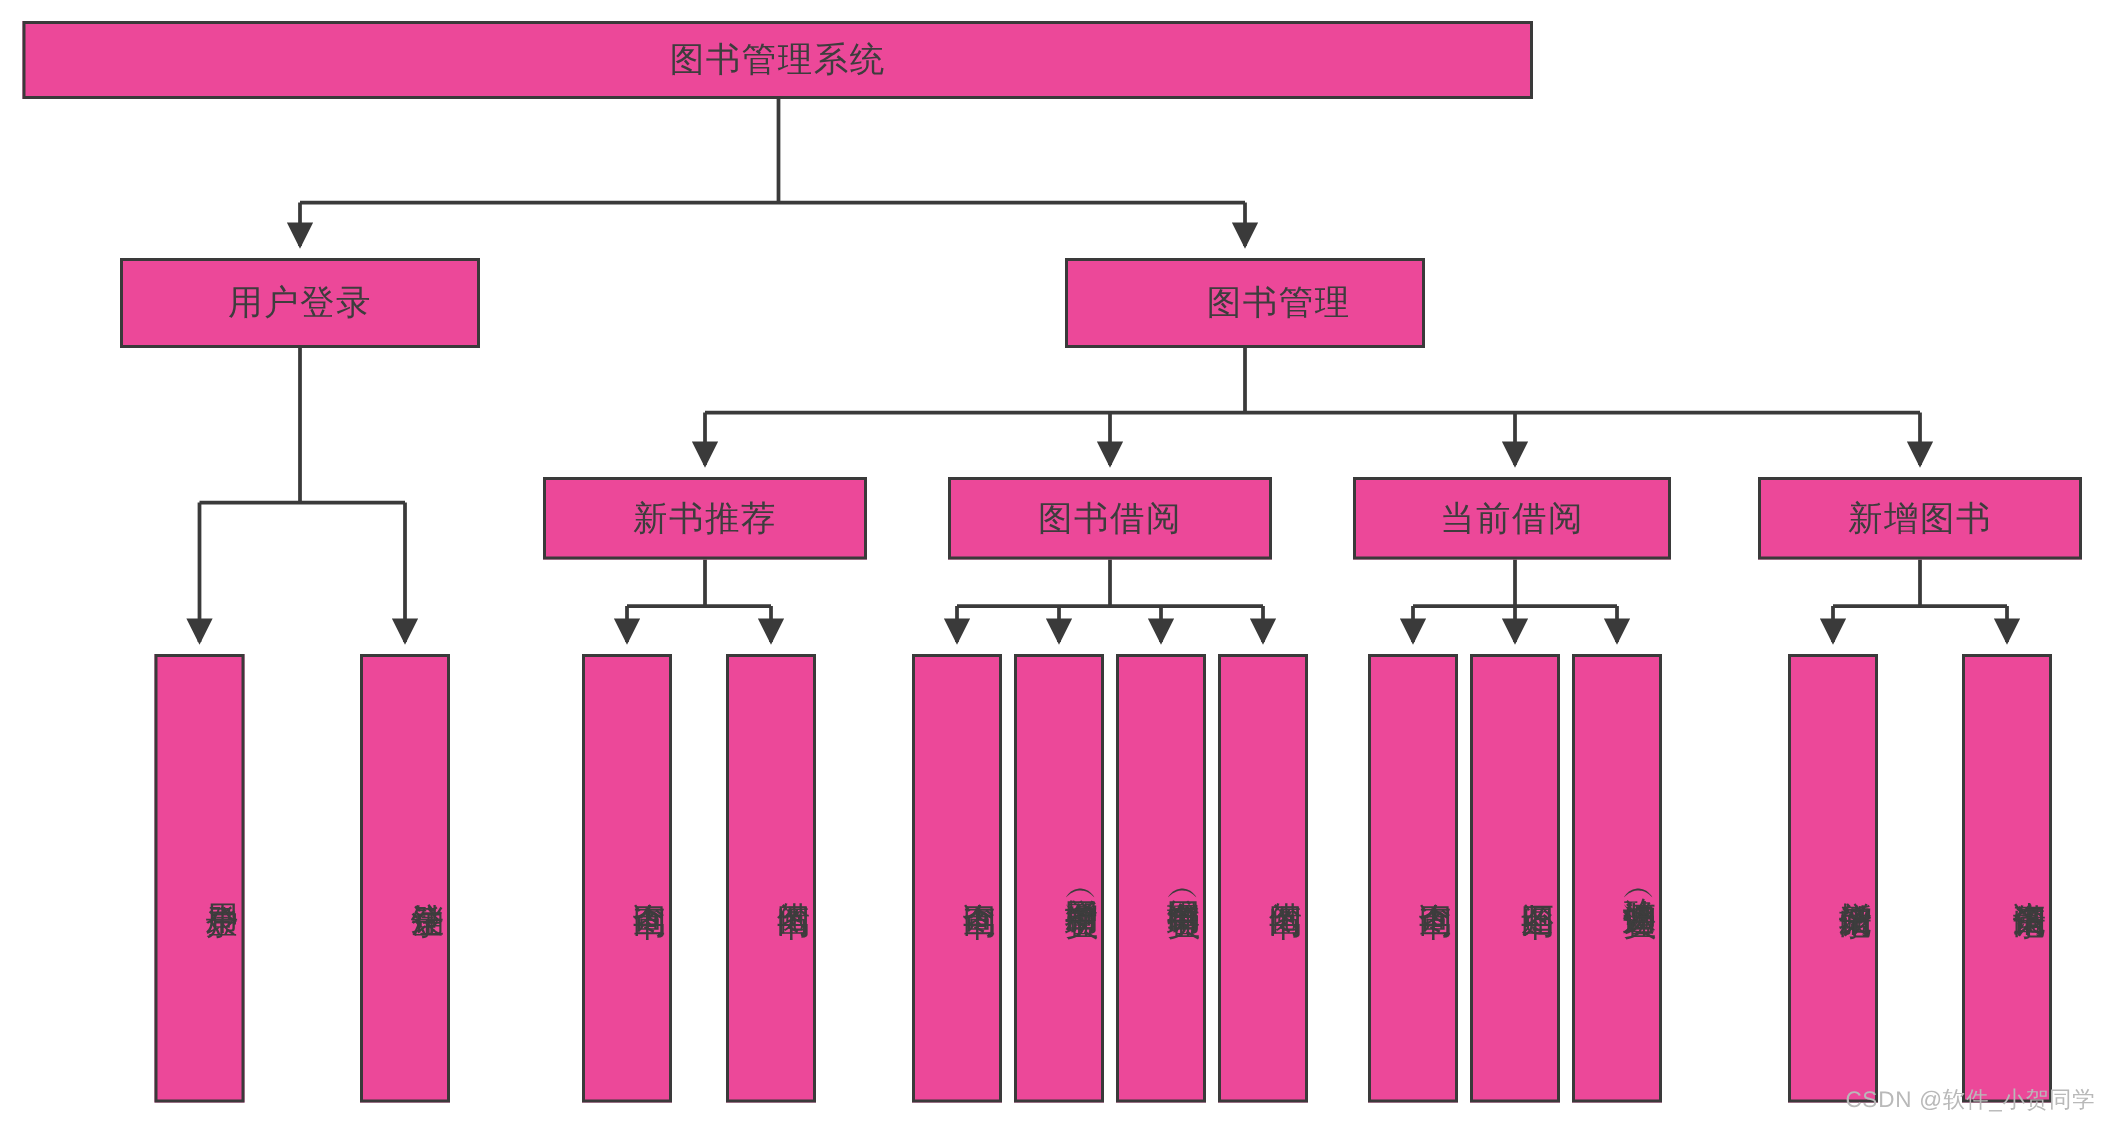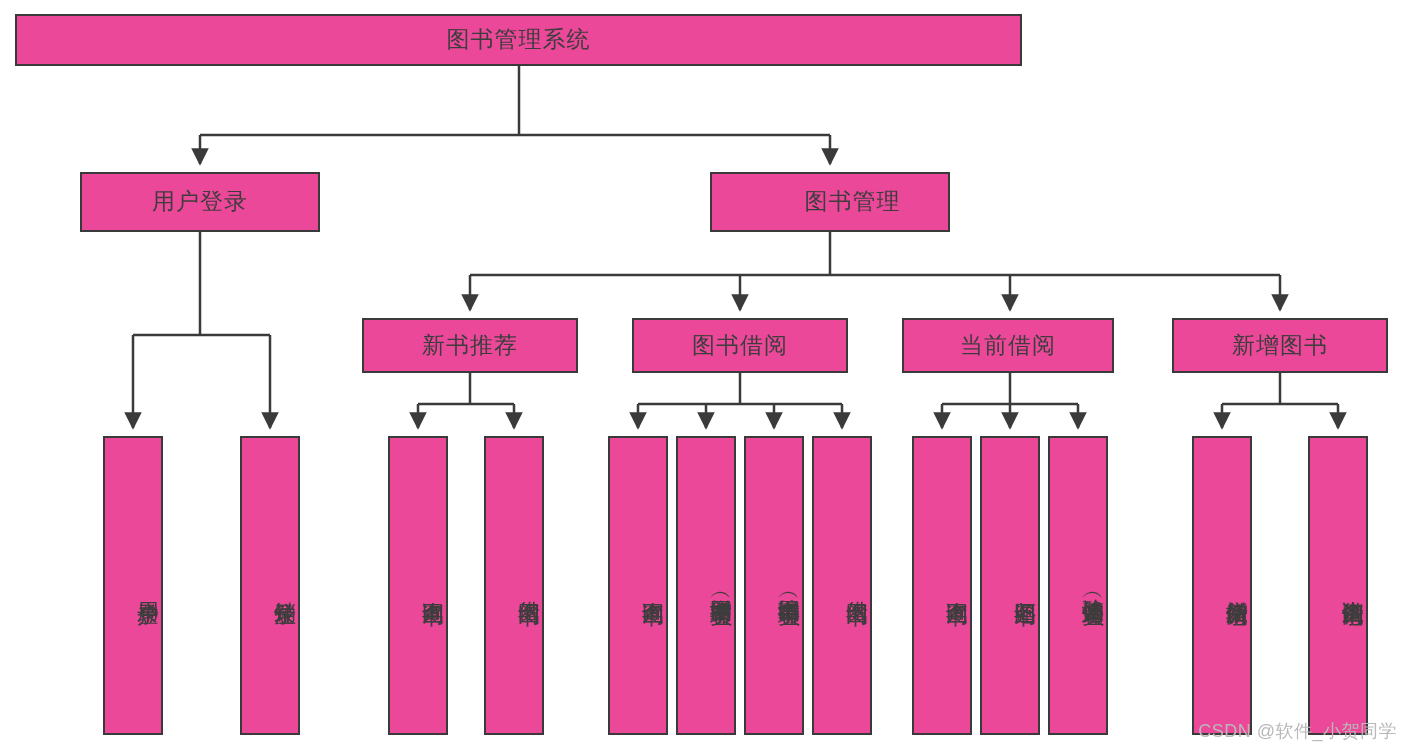--- a/index.html
+++ b/index.html
@@ -56,21 +56,21 @@
   }
   .node-v .vlabel {
     writing-mode: vertical-rl;
     text-orientation: upright;
     display: block;
   }
   .watermark {
     position: absolute;
     right: 8px;
     bottom: 4px;
-    font-size: 18px;
+    font-size: 15px;
     color: #b9b9b9;
     letter-spacing: 0.5px;
     white-space: nowrap;
     z-index: 5;
     font-family: "Liberation Sans", "DejaVu Sans", sans-serif;
   }
 </style>
 </head>
 <body>
 

